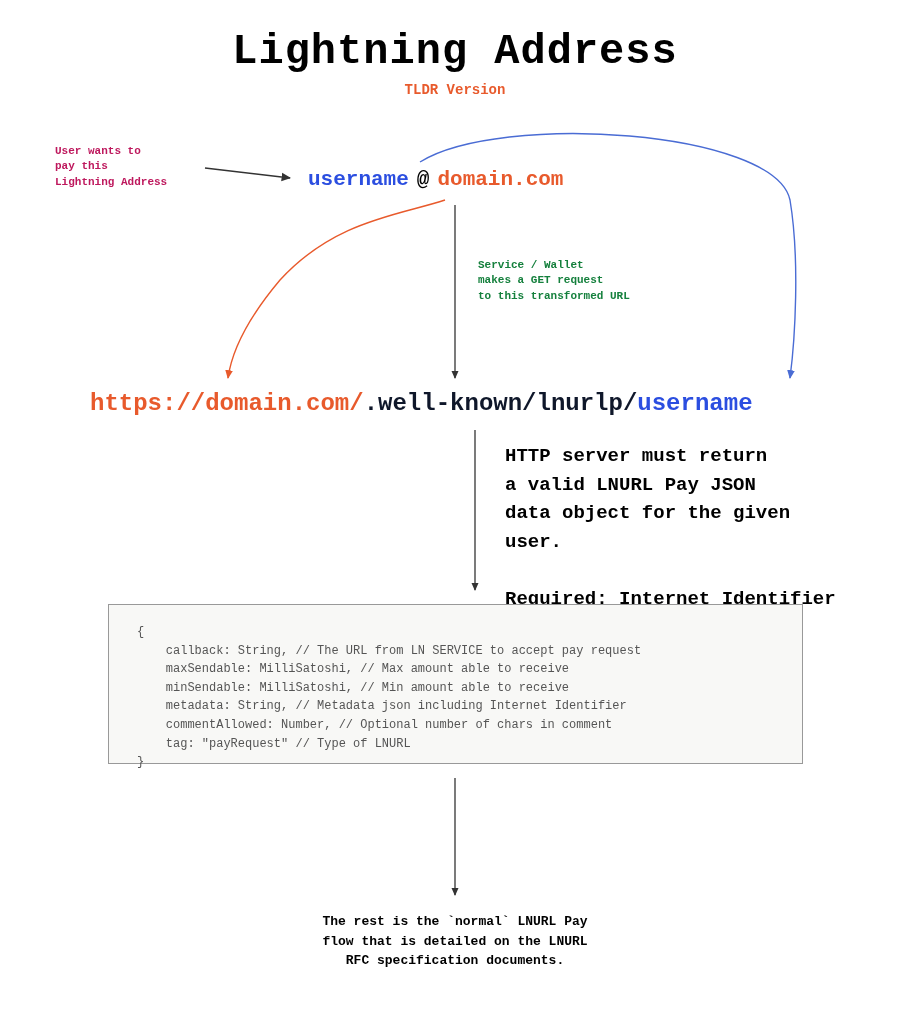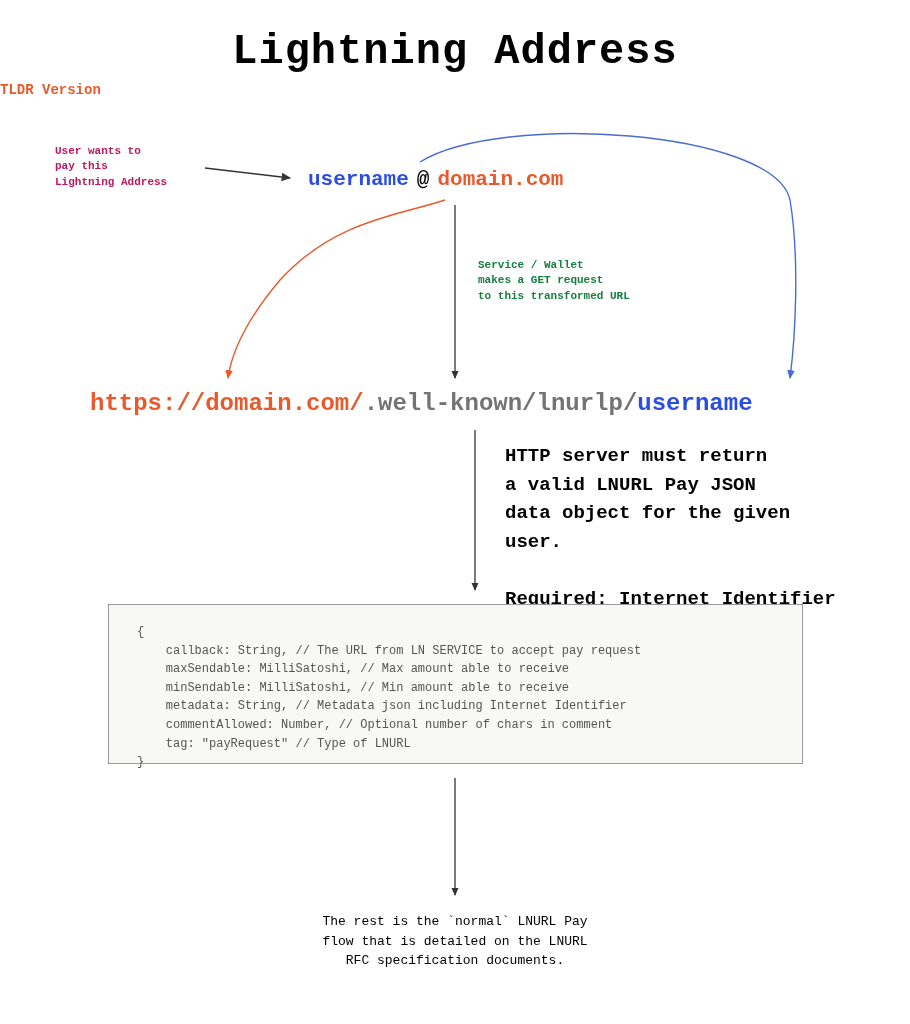--- a/index.html
+++ b/index.html
@@ -24,21 +24,21 @@
       font-size: 42px;
       font-weight: bold;
       color: #000;
       letter-spacing: 1px;
     }
     .subtitle {
       position: absolute;
       top: 82px;
       left: 0;
       right: 0;
-      text-align: left;
+      text-align: center;
       font-size: 14px;
       font-weight: bold;
       color: #e85a2c;
     }
     .user-wants-label {
       position: absolute;
       top: 144px;
       left: 55px;
       font-size: 11px;
       font-weight: bold;
@@ -77,21 +77,21 @@
       position: absolute;
       top: 390px;
       left: 90px;
       font-size: 24px;
       font-weight: bold;
     }
     .url-line .scheme {
       color: #e85a2c;
     }
     .url-line .path {
-      color: #737373;
+      color: #0f172a;
     }
     .url-line .user-url {
       color: #2b4ee0;
     }
     .server-return-label {
       position: absolute;
       top: 442px;
       left: 505px;
       font-size: 19px;
       font-weight: bold;
@@ -114,21 +114,21 @@
       white-space: pre;
       font-family: 'Courier New', Courier, monospace;
     }
     .footer-label {
       position: absolute;
       top: 912px;
       left: 0;
       right: 0;
       text-align: center;
       font-size: 13px;
-      font-weight: normal;
+      font-weight: bold;
       line-height: 1.5;
       color: #000;
       white-space: pre-line;
     }
     svg.overlay {
       position: absolute;
       top: 0;
       left: 0;
       width: 910px;
       height: 1024px;

